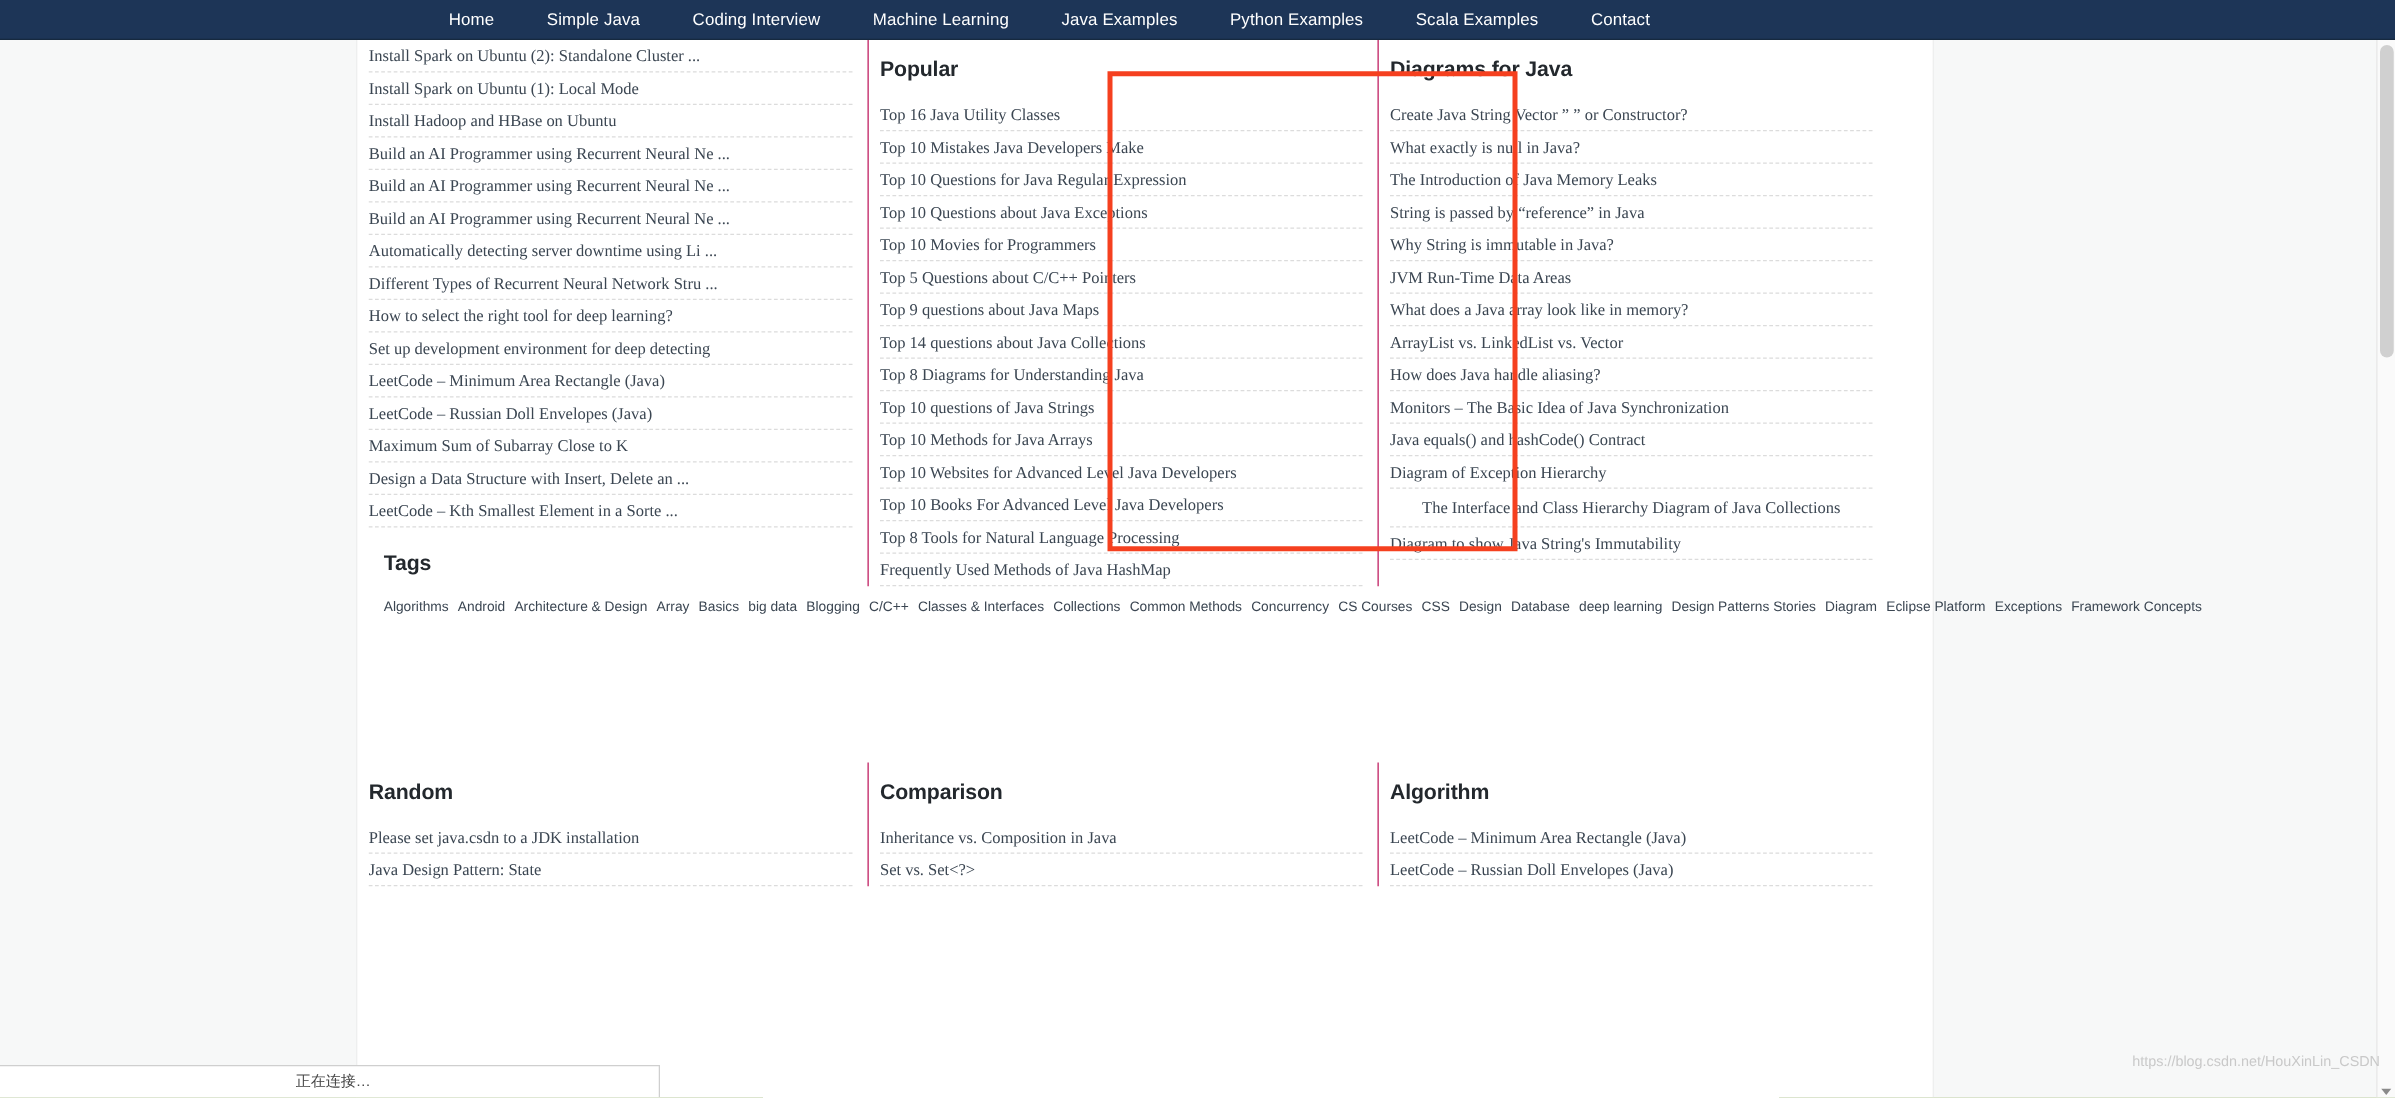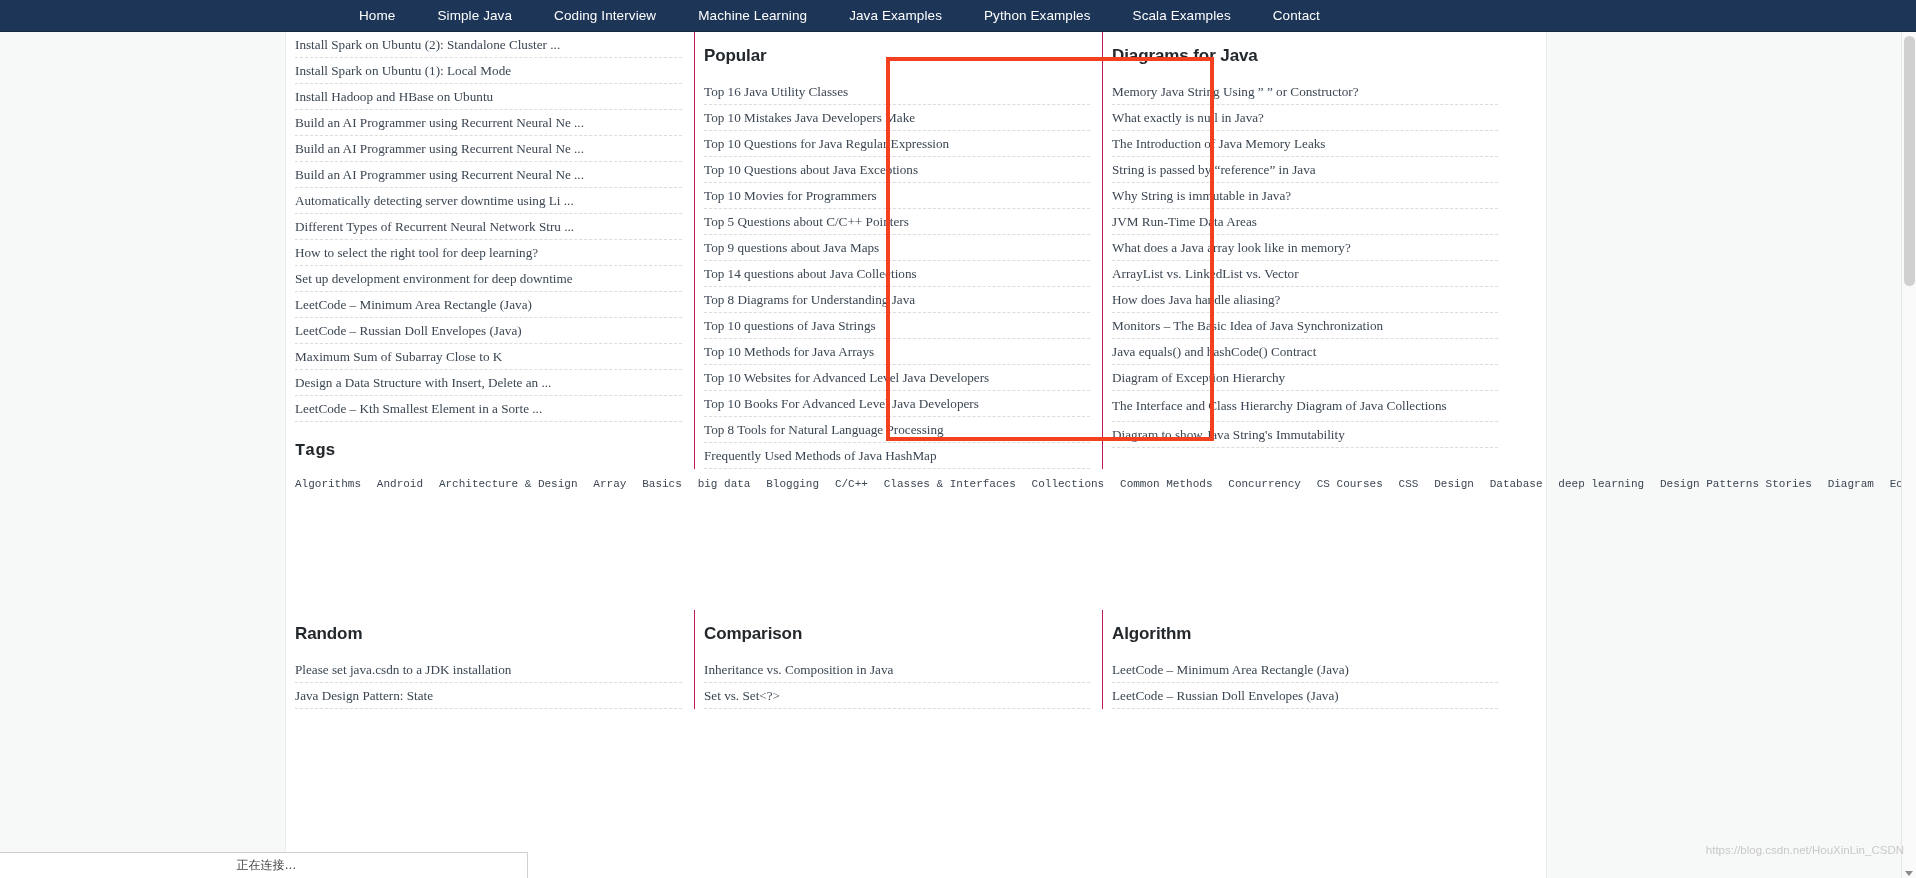--- a/index.html
+++ b/index.html
@@ -103,24 +103,23 @@
     left: 600px; top: 25px;
     width: 328px; height: 384px;
     border: 4px solid #f5401f;
     pointer-events: none;
     z-index: 30;
   }
 
   
   .tags-section {
     position: absolute;
-    top: 395px; left: 0;
+    top: 395px; left: 12px;
     width: 1260px;
     padding: 0 9px;
-    font-family: Liberation Mono, monospace;
   }
   .tags-cloud {
     font-size: 0;
     line-height: 22.5px;
     max-width: 1000px;
     text-align: justify;
   }
   .tag {
     display: inline;
     font-size: 11px;
@@ -215,21 +214,21 @@
           <ul class="widget-list">
             <li>Install Spark on Ubuntu (2): Standalone Cluster ...</li>
             <li>Install Spark on Ubuntu (1): Local Mode</li>
             <li>Install Hadoop and HBase on Ubuntu</li>
             <li>Build an AI Programmer using Recurrent Neural Ne ...</li>
             <li>Build an AI Programmer using Recurrent Neural Ne ...</li>
             <li>Build an AI Programmer using Recurrent Neural Ne ...</li>
             <li>Automatically detecting server downtime using Li ...</li>
             <li>Different Types of Recurrent Neural Network Stru ...</li>
             <li>How to select the right tool for deep learning?</li>
-            <li>Set up development environment for deep downtime</li>
+            <li>Set up development environment for deep detecting</li>
             <li>LeetCode – Minimum Area Rectangle (Java)</li>
             <li>LeetCode – Russian Doll Envelopes (Java)</li>
             <li>Maximum Sum of Subarray Close to K</li>
             <li>Design a Data Structure with Insert, Delete an ...</li>
             <li>LeetCode – Kth Smallest Element in a Sorte ...</li>
           </ul>
         </div>
 
         <div class="widget-col">
           <div class="widget-title">Popular</div>
@@ -248,33 +247,33 @@
             <li>Top 10 Websites for Advanced Level Java Developers</li>
             <li>Top 10 Books For Advanced Level Java Developers</li>
             <li>Top 8 Tools for Natural Language Processing</li>
             <li>Frequently Used Methods of Java HashMap</li>
           </ul>
         </div>
 
         <div class="widget-col">
           <div class="widget-title">Diagrams for Java</div>
           <ul class="widget-list">
-            <li>Memory Java String Using ” ” or Constructor?</li>
+            <li>Create Java String Vector ” ” or Constructor?</li>
             <li>What exactly is null in Java?</li>
             <li>The Introduction of Java Memory Leaks</li>
             <li>String is passed by “reference” in Java</li>
             <li>Why String is immutable in Java?</li>
             <li>JVM Run-Time Data Areas</li>
             <li>What does a Java array look like in memory?</li>
             <li>ArrayList vs. LinkedList vs. Vector</li>
             <li>How does Java handle aliasing?</li>
             <li>Monitors – The Basic Idea of Java Synchronization</li>
             <li>Java equals() and hashCode() Contract</li>
             <li>Diagram of Exception Hierarchy</li>
-            <li class="wrap2" style="white-space:normal;line-height:20px;">The Interface and Class Hierarchy Diagram of Java Collections</li>
+            <li class="wrap2" style="white-space:normal;line-height:20px;text-align:center;">The Interface and Class Hierarchy Diagram of Java Collections</li>
             <li>Diagram to show Java String's Immutability</li>
           </ul>
         </div>
 
         <div class="red-box"></div>
       </div>
 
       <div class="tags-section">
         <div class="widget-title">Tags</div>
         <div class="tags-cloud" id="tag-cloud"><span class="tag">Algorithms</span><span class="tag-sep">&nbsp;&nbsp;</span><span class="tag">Android</span><span class="tag-sep">&nbsp;&nbsp;</span><span class="tag">Architecture &amp; Design</span><span class="tag-sep">&nbsp;&nbsp;</span><span class="tag">Array</span><span class="tag-sep">&nbsp;&nbsp;</span><span class="tag">Basics</span><span class="tag-sep">&nbsp;&nbsp;</span><span class="tag">big data</span><span class="tag-sep">&nbsp;&nbsp;</span><span class="tag">Blogging</span><span class="tag-sep">&nbsp;&nbsp;</span><span class="tag">C/C++</span><span class="tag-sep">&nbsp;&nbsp;</span><span class="tag">Classes &amp; Interfaces</span><span class="tag-sep">&nbsp;&nbsp;</span><span class="tag">Collections</span><span class="tag-sep">&nbsp;&nbsp;</span><span class="tag">Common Methods</span><span class="tag-sep">&nbsp;&nbsp;</span><span class="tag">Concurrency</span><span class="tag-sep">&nbsp;&nbsp;</span><span class="tag">CS Courses</span><span class="tag-sep">&nbsp;&nbsp;</span><span class="tag">CSS</span><span class="tag-sep">&nbsp;&nbsp;</span><span class="tag">Design</span><span class="tag-sep">&nbsp;&nbsp;</span><span class="tag">Database</span><span class="tag-sep">&nbsp;&nbsp;</span><span class="tag">deep learning</span><span class="tag-sep">&nbsp;&nbsp;</span><span class="tag">Design Patterns Stories</span><span class="tag-sep">&nbsp;&nbsp;</span><span class="tag">Diagram</span><span class="tag-sep">&nbsp;&nbsp;</span><span class="tag">Eclipse Platform</span><span class="tag-sep">&nbsp;&nbsp;</span><span class="tag">Exceptions</span><span class="tag-sep">&nbsp;&nbsp;</span><span class="tag">Framework Concepts</span></div>

